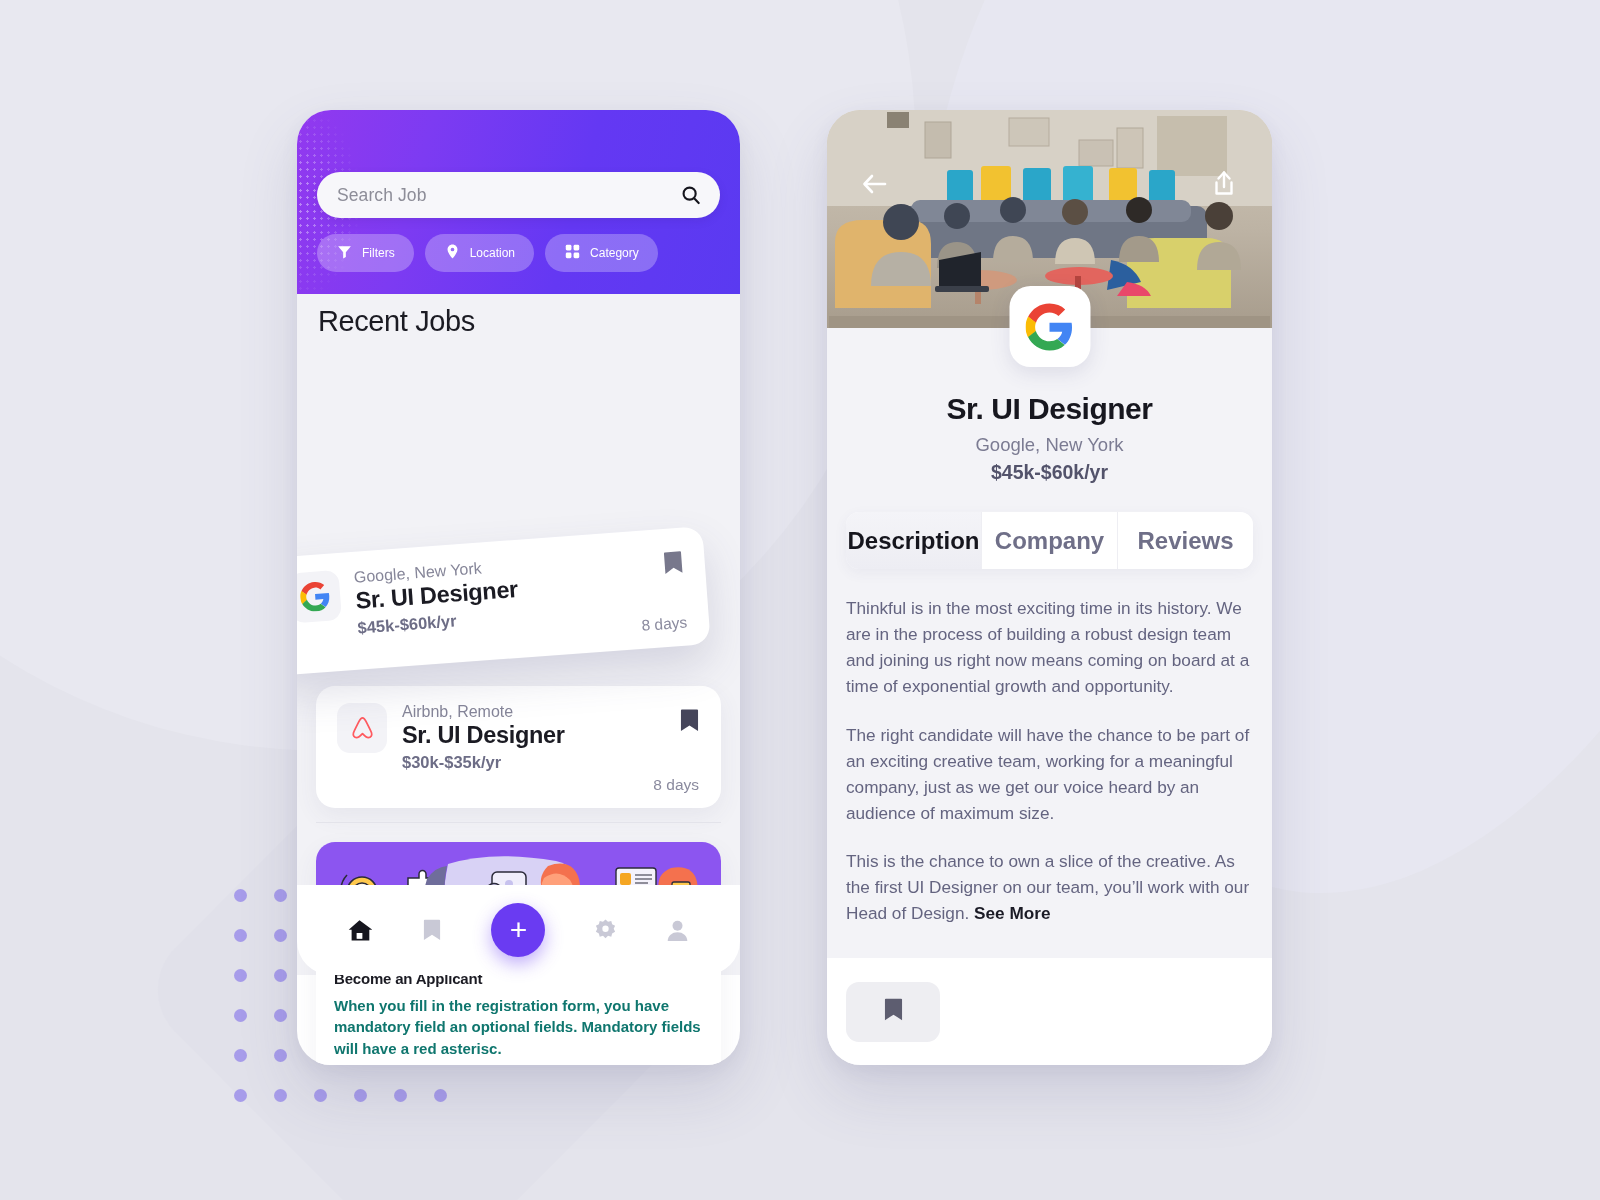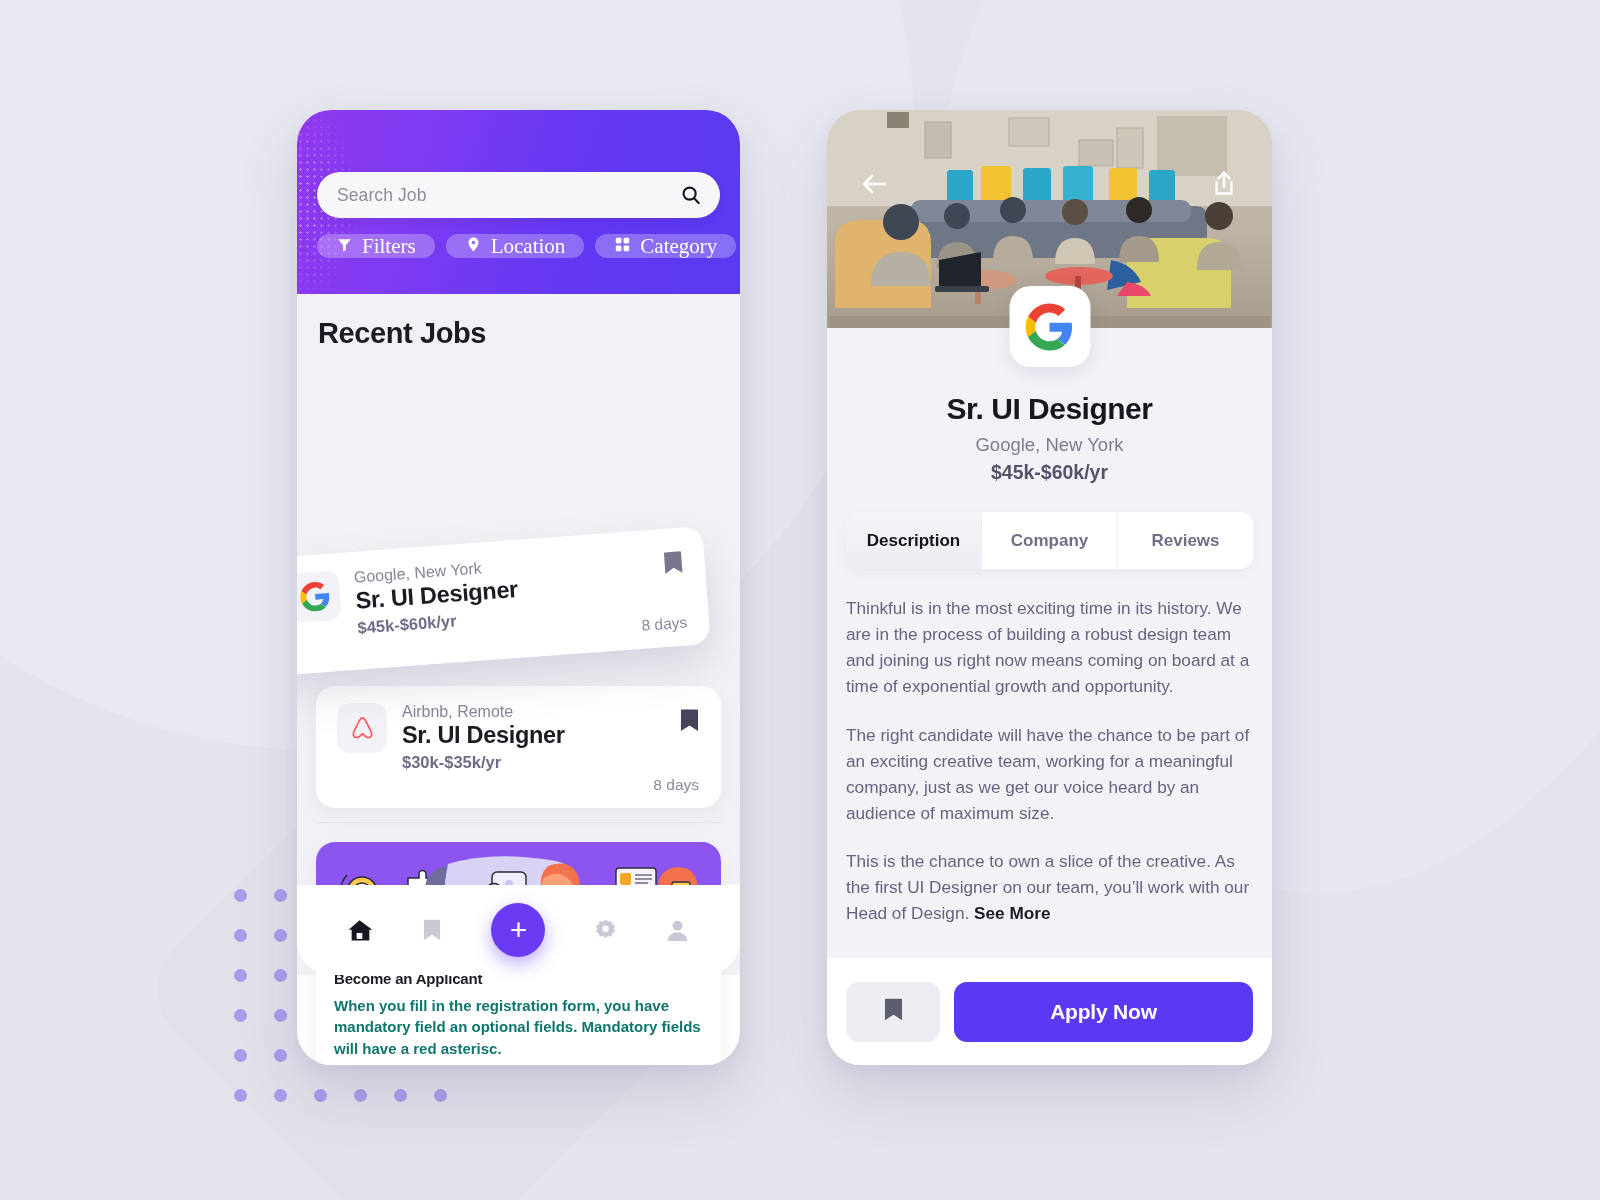--- a/index.html
+++ b/index.html
@@ -82,34 +82,34 @@
     display: flex; align-items: center;
     padding: 0 18px 0 20px;
     box-shadow: 0 3px 10px rgba(50,20,110,.10);
     gap: 16px;
   }
   .search-bar .ph { flex: 1; color: #8d8d98; font-size: 17.5px; letter-spacing: .1px; }
   .search-bar .ico { width: 22px; height: 22px; flex: none; }
 
   .chips { position: relative; z-index: 2; display: flex; gap: 11px; margin-top: 16px; }
   .chip {
-    height: 24px;
+    height: 38px;
     background: rgba(255,255,255,.27);
     border-radius: 19px;
     display: flex; align-items: center; gap: 9px;
     padding: 0 19px;
-    color: #fff; font-size: 21px; font-family: Liberation Serif, serif;
+    color: #fff; font-size: 12px;
   }
   .chip svg { width: 17px; height: 17px; flex: none; }
 
   .lp-body { position: relative; background: #f2f2f6; height: 681px; }
   .section-title {
-    font-size: 29px; font-weight: bold; color: #1b1b23;
+    font-size: 29px; font-weight: normal; color: #1b1b23;
     letter-spacing: -.4px;
-    padding: 23px 0 0 21px;
+    padding: 11px 0 0 21px;
   }
 
   .job-card {
     background: #fff;
     border-radius: 19px;
     position: relative;
   }
   .job-card .logo {
     width: 50px; height: 50px; border-radius: 13px;
     background: #f3f3f7;
@@ -191,21 +191,21 @@
   .rp-sal   { text-align: center; font-size: 19.5px; color: #53536b; margin-top: 5px; font-weight: 600; }
 
   .tabs {
     margin: 28px 19px 0 19px; height: 57px;
     display: flex; border-radius: 13px; overflow: hidden;
     background: #fbfbfd;
     box-shadow: 0 4px 14px rgba(70,70,120,.06);
   }
   .tab {
     flex: 1; display: flex; align-items: center; justify-content: center;
-    font-size: 17px; color: #6f6f88; font-weight: 600;
+    font-size: 24px; color: #6f6f88; font-weight: 600;
     background: #ffffff; border-left: 1px solid #eeeef3;
   }
   .tab:first-child { border-left: none; }
   .tab.active { color: #15151d; font-weight: bold; background: linear-gradient(180deg,#f4f4f8,#ededf3); }
 
   .desc { padding: 26px 19px 0 19px; font-size: 17.2px; line-height: 1.52; color: #646480; }
   .desc p + p { margin-top: 22px; }
   .see-more { color: #1b1b26; font-weight: bold; }
 
   .rp-foot {
@@ -541,16 +541,15 @@
     </div>
 
     <div class="rp-foot">
       <div class="save-btn">
         <span>
           <svg viewBox="0 0 20 26" width="19" height="25" fill="#5d5d70">
               <path d="M2 1.6h16a1 1 0 011 1v21.6L10 18.4 1 24.2V2.6a1 1 0 011-1z"></path>
             </svg>
         </span>
       </div>
-      <div class="apply-btn">Apply Now</div>
     </div>
   </div>
 </div>
 
 </body></html>

